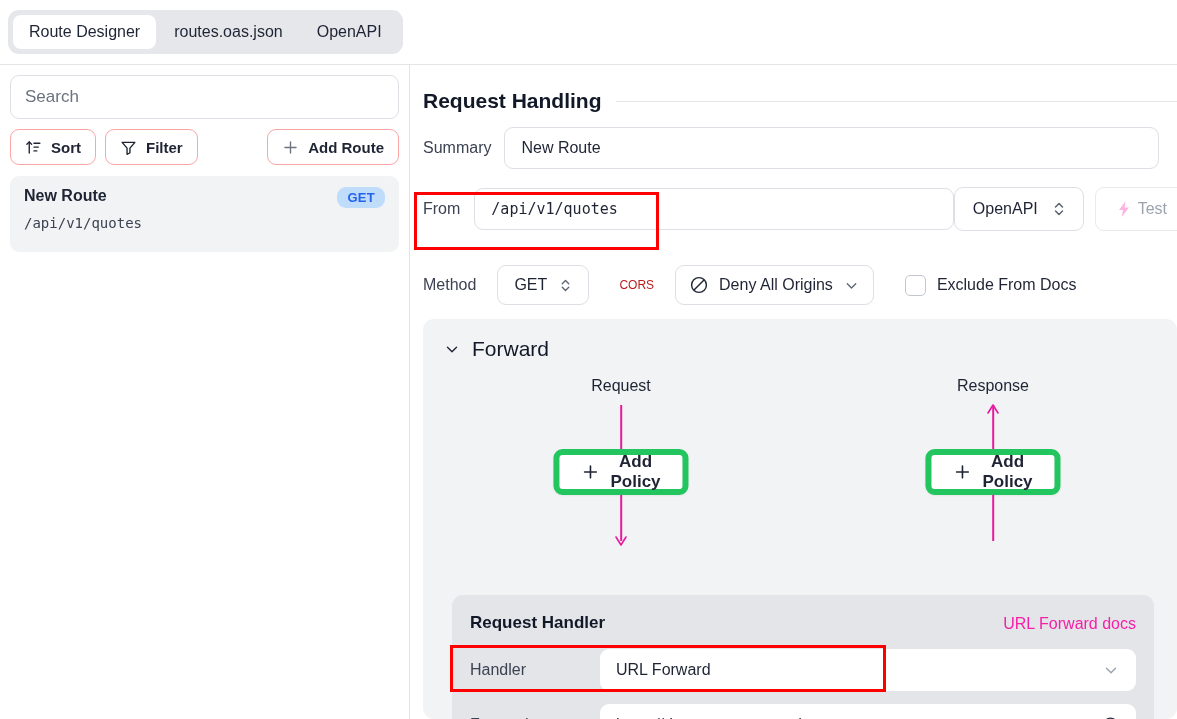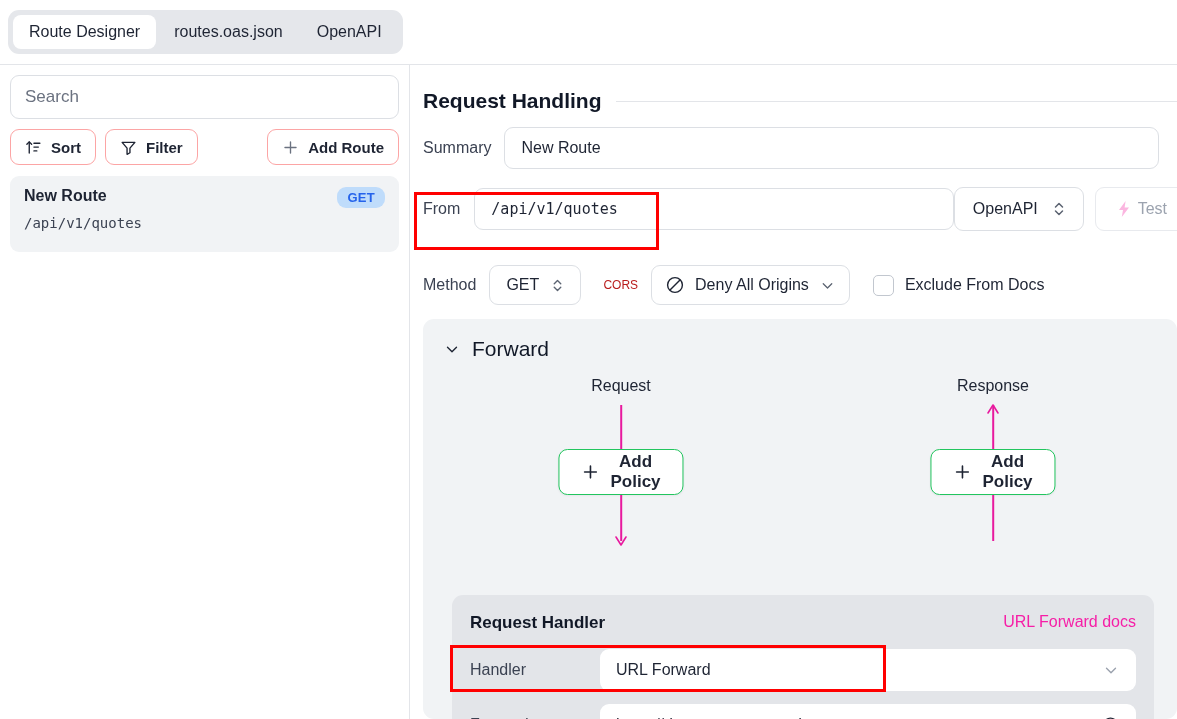--- a/index.html
+++ b/index.html
@@ -123,21 +123,21 @@
     font-size: 16px; cursor: pointer;
   }
   .test-btn {
     width: 92px; height: 44px; margin-left: 11px;
     border: 1px solid #e8eaee; border-radius: 9px; background: #fff;
     display: flex; align-items: center; justify-content: center; gap: 6px;
     font-size: 16px; color: #9ca3af; cursor: pointer;
   }
 
   
-  .row-method { left: 13px; top: 200px; gap: 0; }
+  .row-method { left: 13px; top: 200px; gap: 8px; }
   .sel-method {
     width: 92px; height: 40px; margin-left: 13px;
     border: 1px solid #dcdfe4; border-radius: 9px; background: #fff;
     display: flex; align-items: center; justify-content: center; gap: 12px;
     font-size: 16px; cursor: pointer;
   }
   .lbl-cors { margin-left: 22px; font-size: 12px; color: #b91c1c; font-weight: 400; }
   .sel-cors {
     margin-left: 13px; height: 40px; padding: 0 13px;
     border: 1px solid #dcdfe4; border-radius: 9px; background: #fff;
@@ -163,40 +163,40 @@
   .policies-title { font-size: 21px; color: #111827; }
 
   .flowcol { position: absolute; top: 58px; width: 200px; text-align: center; }
   .flowcol.request { left: 98px; }
   .flowcol.response { left: 470px; }
   .flow-label { font-size: 16px; color: #1e2433; }
   .arrowbox { position: relative; height: 170px; margin-top: 6px; }
   .addpolicy {
     position: absolute; left: 50%; top: 48px; transform: translateX(-50%);
     height: 46px; padding: 0 22px;
-    background: #fff; border: 1px solid #22c55e; border-radius: 9px;
+    background: #fff; border: 6px solid #22c55e; border-radius: 9px;
     display: flex; align-items: center; gap: 11px;
     font-size: 17px; font-weight: 600; color: #1e2433; cursor: pointer;
     box-shadow: 0 1px 2px rgba(16,24,40,.05);
   }
   .vline { position: absolute; left: 50%; width: 1.6px; background: #e8199e; transform: translateX(-50%); }
   .vline.top { top: 4px; height: 44px; }
   .vline.bot { top: 94px; height: 46px; }
   .arrowhead { position: absolute; left: 50%; transform: translateX(-50%); }
   .arrowhead svg { display: block; }
 
   
   .handler-card {
     position: absolute; left: 29px; top: 276px;
     width: 702px; height: 124px;
     background: #e3e5e9;
     border-radius: 11px 11px 0 0;
     padding: 18px 18px 0 18px;
   }
-  .handler-head { display: flex; align-items: flex-start; justify-content: space-between; }
+  .handler-head { display: flex; align-items: flex-end; justify-content: space-between; }
   .handler-title { font-size: 17px; font-weight: 700; color: #111827; }
   .handler-docs { font-size: 16px; color: #f61fa7; cursor: pointer; }
   .handler-row { display: flex; align-items: center; margin-top: 16px; }
   .handler-lbl { width: 130px; font-size: 16px; color: #3b4252; }
   .select-wide {
     flex: 1; height: 42px; background: #fff; border-radius: 9px;
     display: flex; align-items: center; padding: 0 16px;
     font-size: 16px; color: #1e2433; cursor: pointer;
     position: relative;
   }

